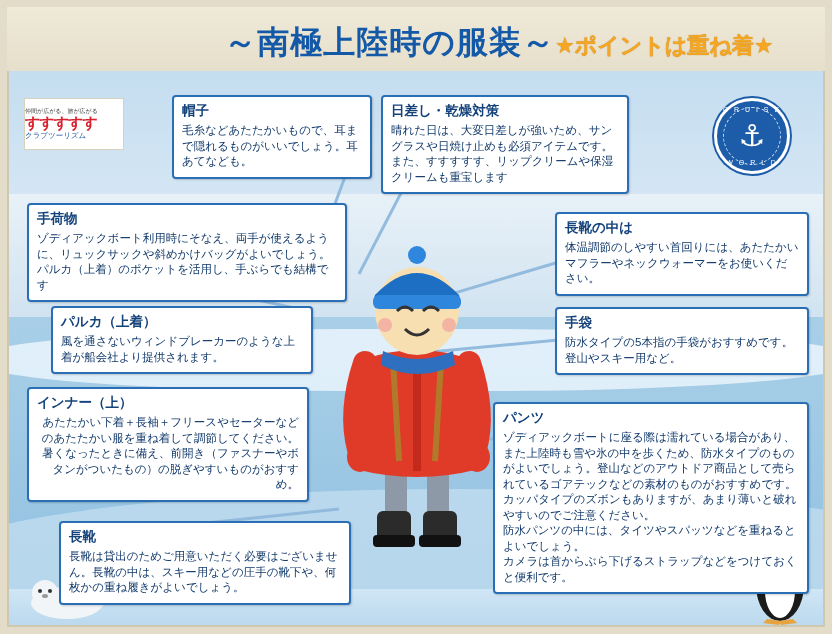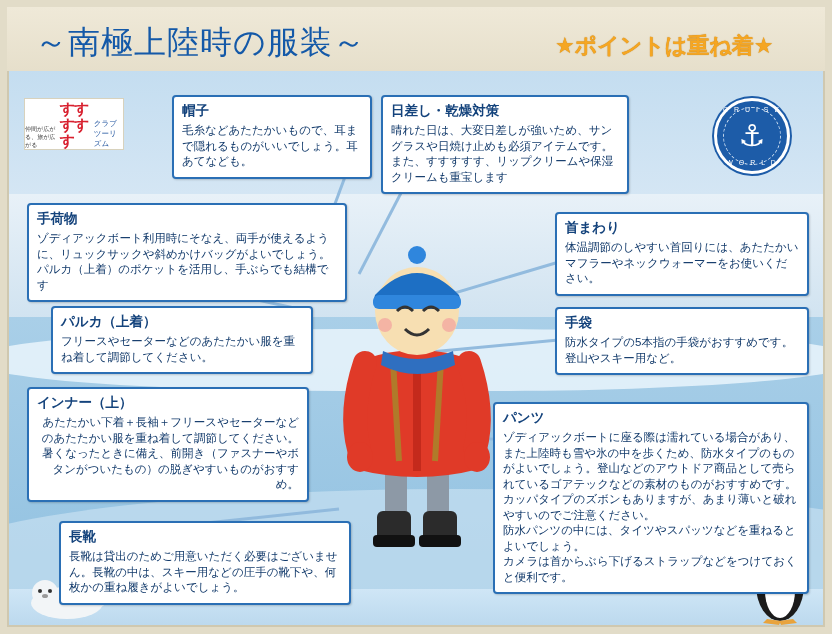--- a/index.html
+++ b/index.html
@@ -25,30 +25,30 @@
     background:linear-gradient(#a9cfe8,#8fc0e0);}
   .bg-ice{position:absolute;left:-5%;top:52%;width:110%;height:10%;
     background:#eaf4fb;border-radius:50%/60%;opacity:.85;}
   .bg-ice2{position:absolute;left:-10%;top:78%;width:130%;height:30%;
     background:#cfe4f4;border-radius:50%/40%;opacity:.6;}
 
   
   .header{position:absolute;left:7px;top:7px;width:818px;height:64px;
     background:linear-gradient(#efe9d8,#e6dfcb);}
   .title-main{position:absolute;left:28px;top:14px;width:520px;
-    font-size:32px;font-weight:normal;color:#1459a8;letter-spacing:1px;
-    text-align:left;white-space:nowrap;}
+    font-size:32px;font-weight:bold;color:#1459a8;letter-spacing:1px;
+    text-align:right;white-space:nowrap;}
   .title-sub{position:absolute;left:548px;top:24px;
     font-size:22px;font-weight:bold;color:#f5a623;white-space:nowrap;
     text-shadow:0 0 1px #b87400;}
 
   
   .logo-ct{position:absolute;left:22px;top:96px;width:100px;height:52px;
     background:#ffffff;border:1px solid #d8d2bd;box-sizing:border-box;
-    display:flex;flex-direction:row;align-items:flex-end;justify-content:center;}
+    display:flex;flex-direction:column;align-items:flex-start;justify-content:center;}
   .logo-ct .l1{font-size:6px;color:#444;line-height:8px;}
   .logo-ct .l2{font-size:15px;font-weight:bold;color:#d8202f;line-height:16px;letter-spacing:-1px;}
   .logo-ct .l3{font-size:7.5px;color:#1a4f9c;line-height:10px;}
 
   .logo-cw{position:absolute;left:712px;top:96px;width:76px;height:76px;border-radius:50%;
     background:#1d5ca8;border:3px solid #ffffff;box-sizing:border-box;
     box-shadow:0 0 0 2px #1d5ca8;}
   .logo-cw .ring{position:absolute;left:6px;top:6px;right:6px;bottom:6px;border-radius:50%;
     border:1px dashed #cfe0f2;}
   .logo-cw .cwtxt{position:absolute;left:0;top:5px;width:100%;text-align:center;
@@ -180,27 +180,27 @@
       <h4>日差し・乾燥対策</h4>
       <p>晴れた日は、大変日差しが強いため、サングラスや日焼け止めも必須アイテムです。また、すすすすす、リップクリームや保湿クリームも重宝します</p>
     </div>
 
     <div class="box" id="box-tenimotsu">
       <h4>手荷物</h4>
       <p>ゾディアックボート利用時にそなえ、両手が使えるように、リュックサックや斜めかけバッグがよいでしょう。パルカ（上着）のポケットを活用し、手ぶらでも結構です</p>
     </div>
 
     <div class="box" id="box-kubi">
-      <h4>首まわり</h4>
+      <h4>長靴の中は</h4>
       <p>体温調節のしやすい首回りには、あたたかいマフラーやネックウォーマーをお使いください。</p>
     </div>
 
     <div class="box" id="box-parka">
       <h4>パルカ（上着）</h4>
-      <p>フリースやセーターなどのあたたかい服を重ね着して調節してください。</p>
+      <p>風を通さないウィンドブレーカーのような上着が船会社より提供されます。</p>
     </div>
 
     <div class="box" id="box-tebukuro">
       <h4>手袋</h4>
       <p>防水タイプの5本指の手袋がおすすめです。登山やスキー用など。</p>
     </div>
 
     <div class="box" id="box-inner">
       <h4>インナー（上）</h4>
       <p style="white-space:pre-line;text-align:right;">あたたかい下着＋長袖＋フリースやセーターなどのあたたかい服を重ね着して調節してください。

